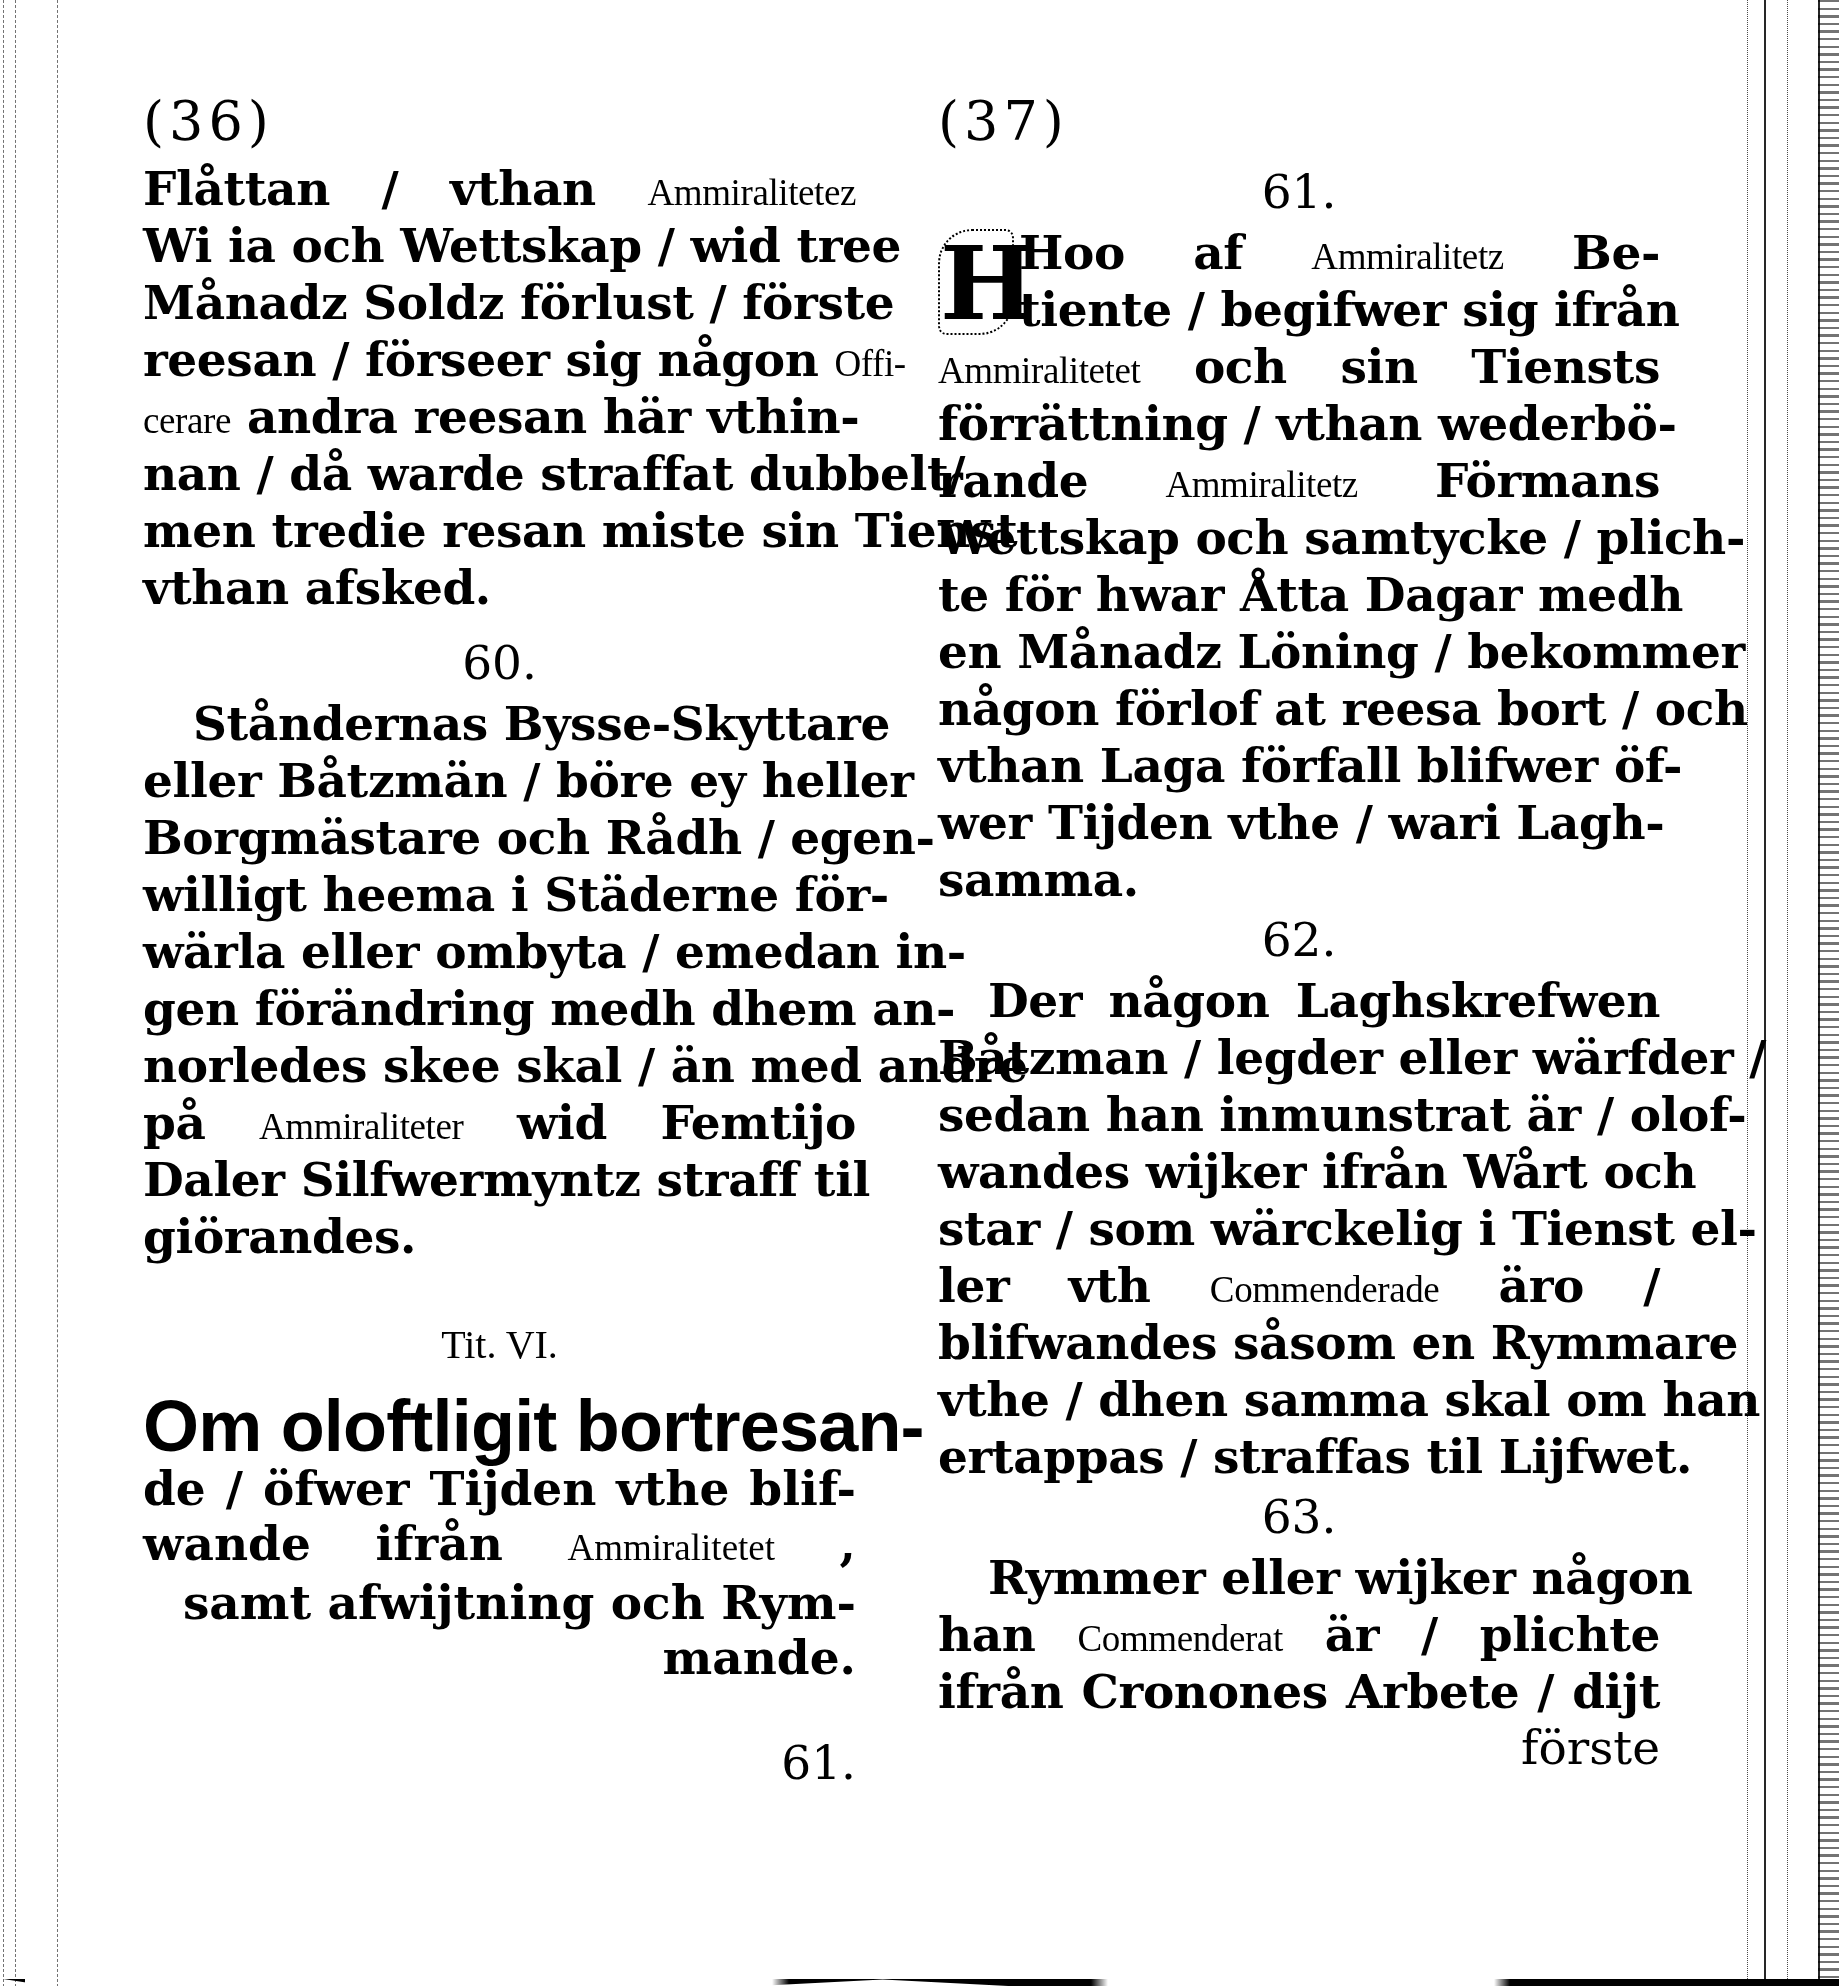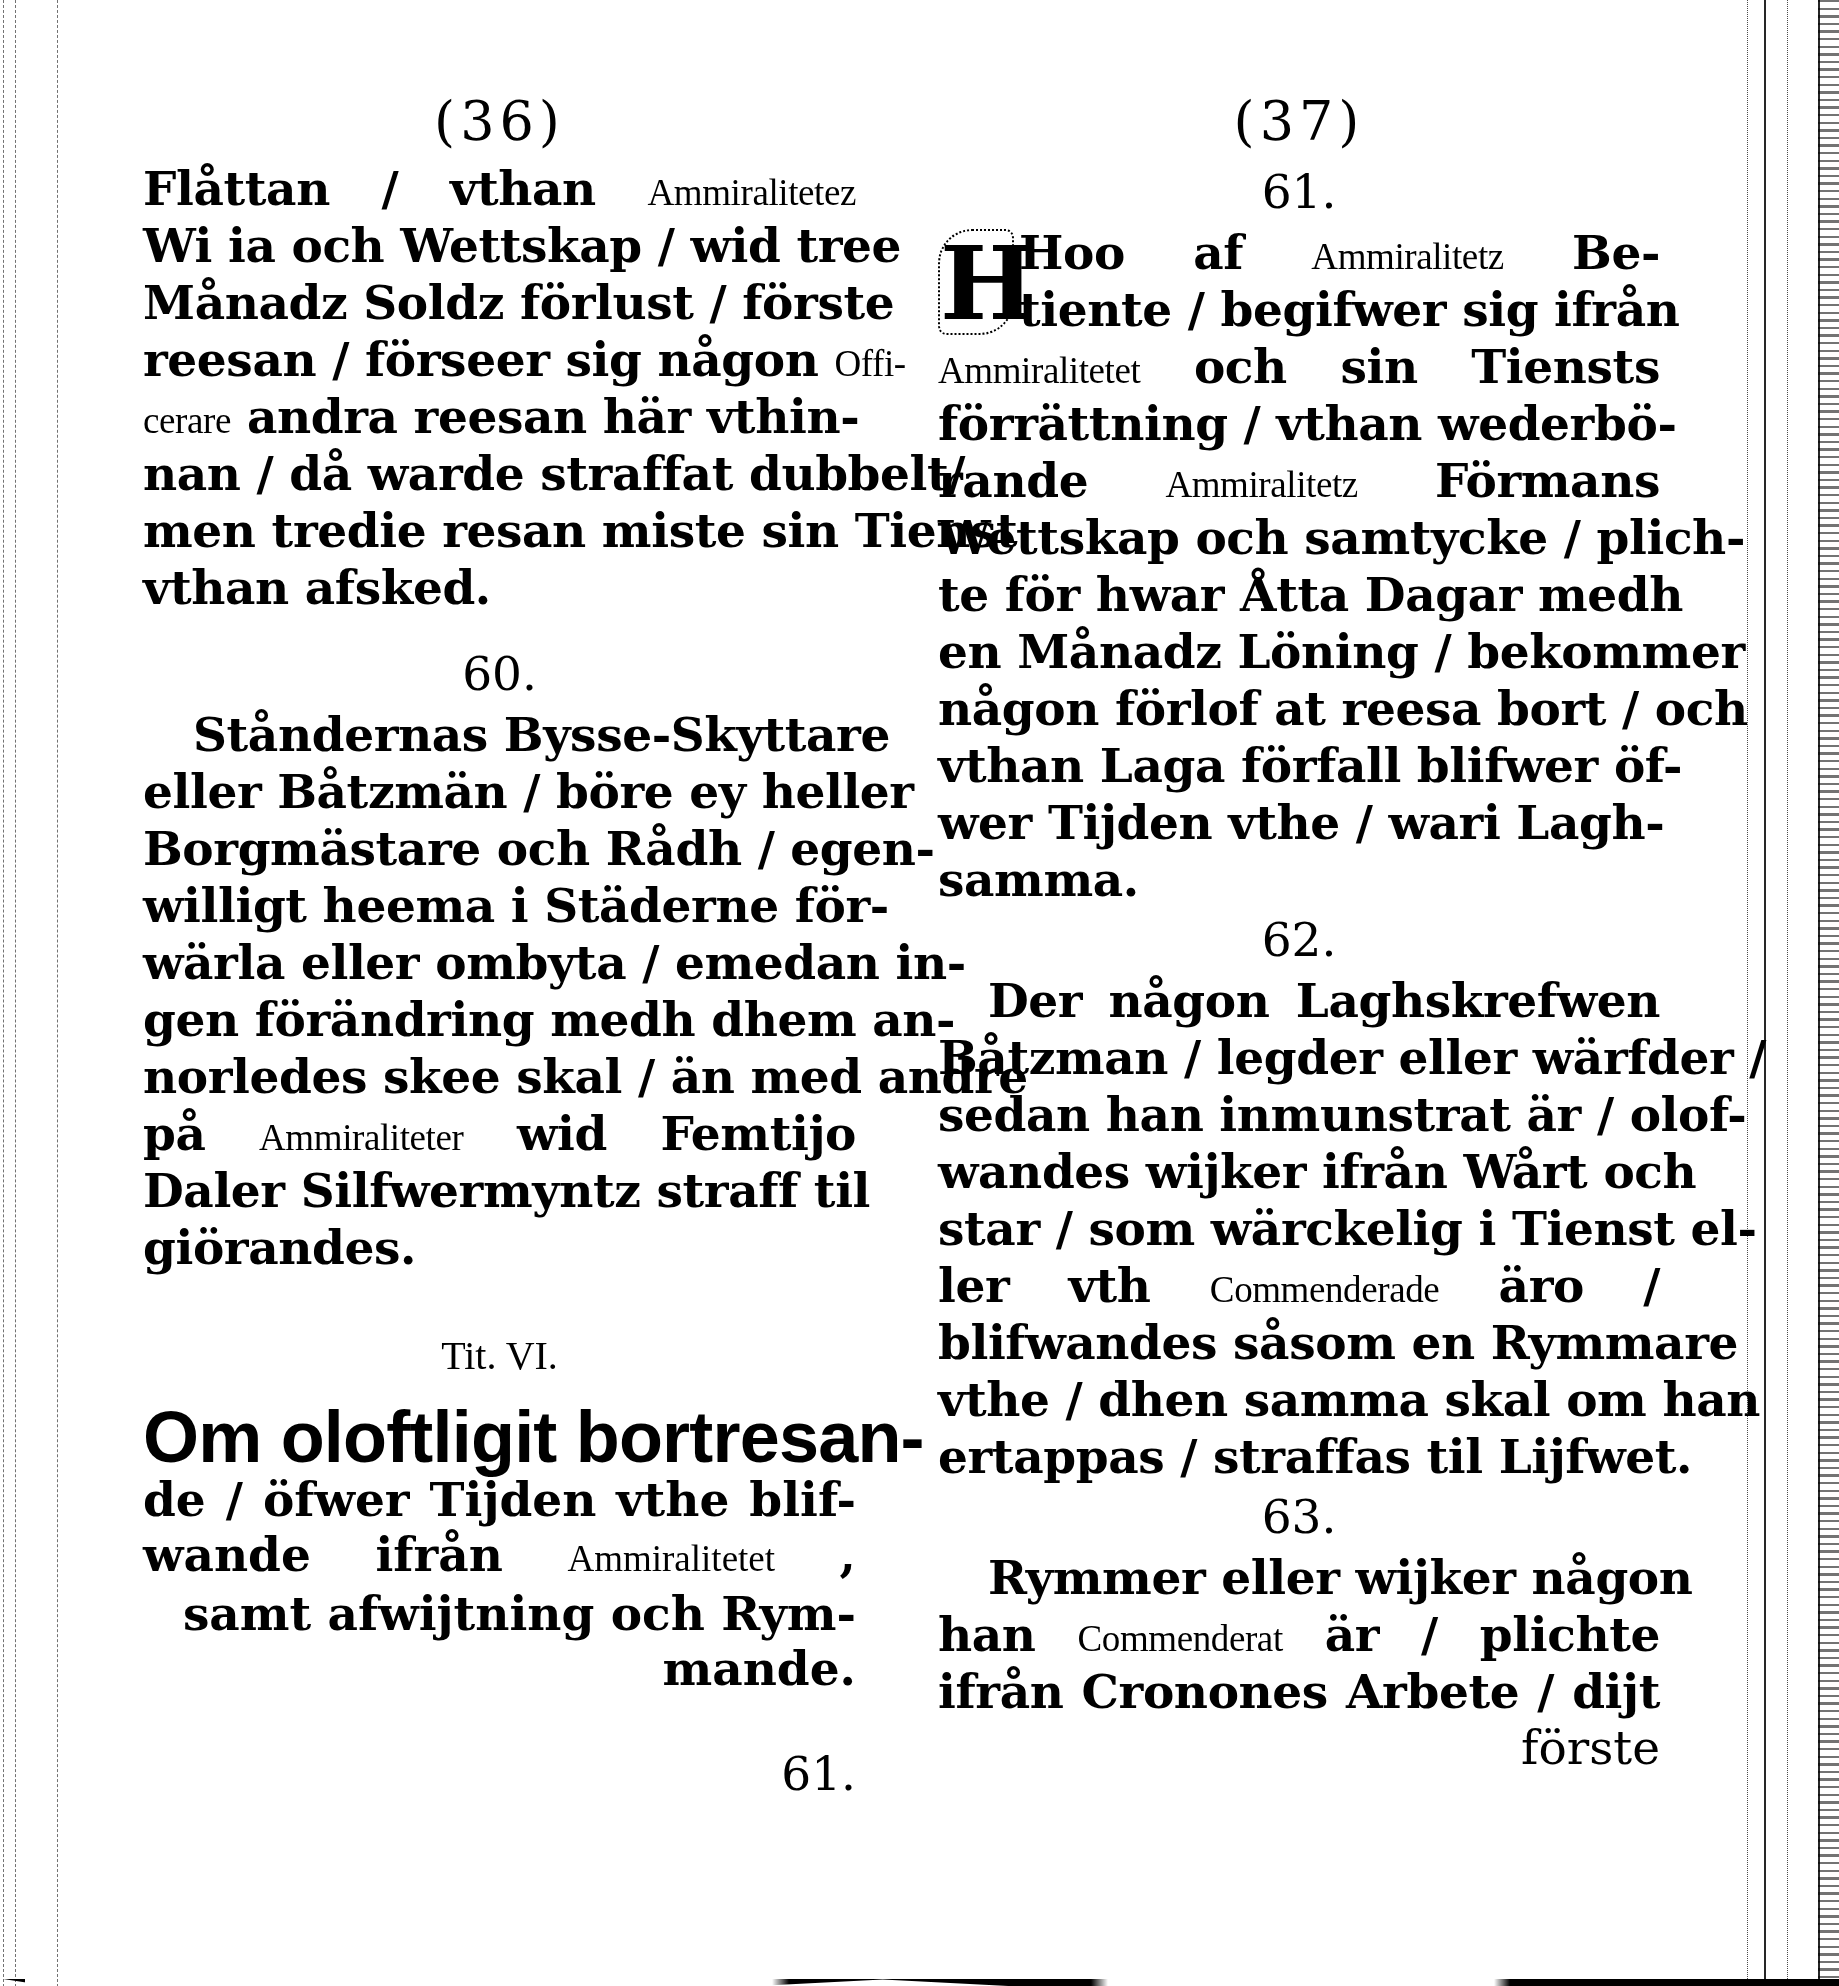--- a/index.html
+++ b/index.html
@@ -28,21 +28,21 @@
     position: absolute; left: 0; right: 0; bottom: 0; height: 8.4px;
     background: linear-gradient(90deg, #000 0 25px, transparent 25px 772px, #000 789px 1091px, transparent 1108px 1494px, #000 1510px 100%);
     clip-path: polygon(0 0, 3% 100%, 40% 100%, 48% 10%, 56% 100%, 100% 100%, 100% 0);
   }
 
   .page { position: absolute; top: 84px; }
   .page.left  { left: 143px; width: 713px; }
   .page.right { left: 938px; width: 722px; }
 
   .pnum {
-    text-align: center; font-family: "DejaVu Serif", serif;
+    text-align: left; font-family: "DejaVu Serif", serif;
     font-size: 54px; letter-spacing: 5px; line-height: 76px; height: 76px;
   }
   .line {
     font-family: "DejaVu Serif", serif; font-weight: bold;
     font-size: 47px; line-height: 57px; height: 57px; white-space: nowrap;
     text-align: justify; text-align-last: justify; letter-spacing: -0.4px;
   }
   .line.last { text-align-last: left; }
   .line.indent { padding-left: 50px; }
   .antiqua { font-family: "Liberation Serif", serif; font-weight: normal; font-size: 37px; }
@@ -101,21 +101,21 @@
       <div class="line"><span>Flåttan / vthan </span><span class="antiqua">Ammiralitetez</span></div>
       <div class="line"><span>Wi ia och Wettskap / wid tree</span></div>
       <div class="line"><span>Månadz Soldz förlust / förste</span></div>
       <div class="line"><span>reesan / förseer sig någon </span><span class="antiqua">Offi-</span></div>
       <div class="line"><span class="antiqua">cerare</span><span> andra reesan här vthin-</span></div>
       <div class="line"><span>nan / då warde straffat dubbelt/</span></div>
       <div class="line"><span>men tredie resan miste sin Tienst</span></div>
       <div class="line last"><span>vthan afsked.</span></div>
     </div>
 
-    <div class="section-num" style="margin-top:26px">60.</div>
+    <div class="section-num" style="margin-top:15px">60.</div>
 
     <div>
       <div class="line indent"><span>Ståndernas Bysse-Skyttare</span></div>
       <div class="line"><span>eller Båtzmän / böre ey heller</span></div>
       <div class="line"><span>Borgmästare och Rådh / egen-</span></div>
       <div class="line"><span>willigt heema i Städerne för-</span></div>
       <div class="line"><span>wärla eller ombyta / emedan in-</span></div>
       <div class="line"><span>gen förändring medh dhem an-</span></div>
       <div class="line"><span>norledes skee skal / än med andre</span></div>
       <div class="line"><span>på </span><span class="antiqua">Ammiraliteter</span><span> wid Femtijo</span></div>

